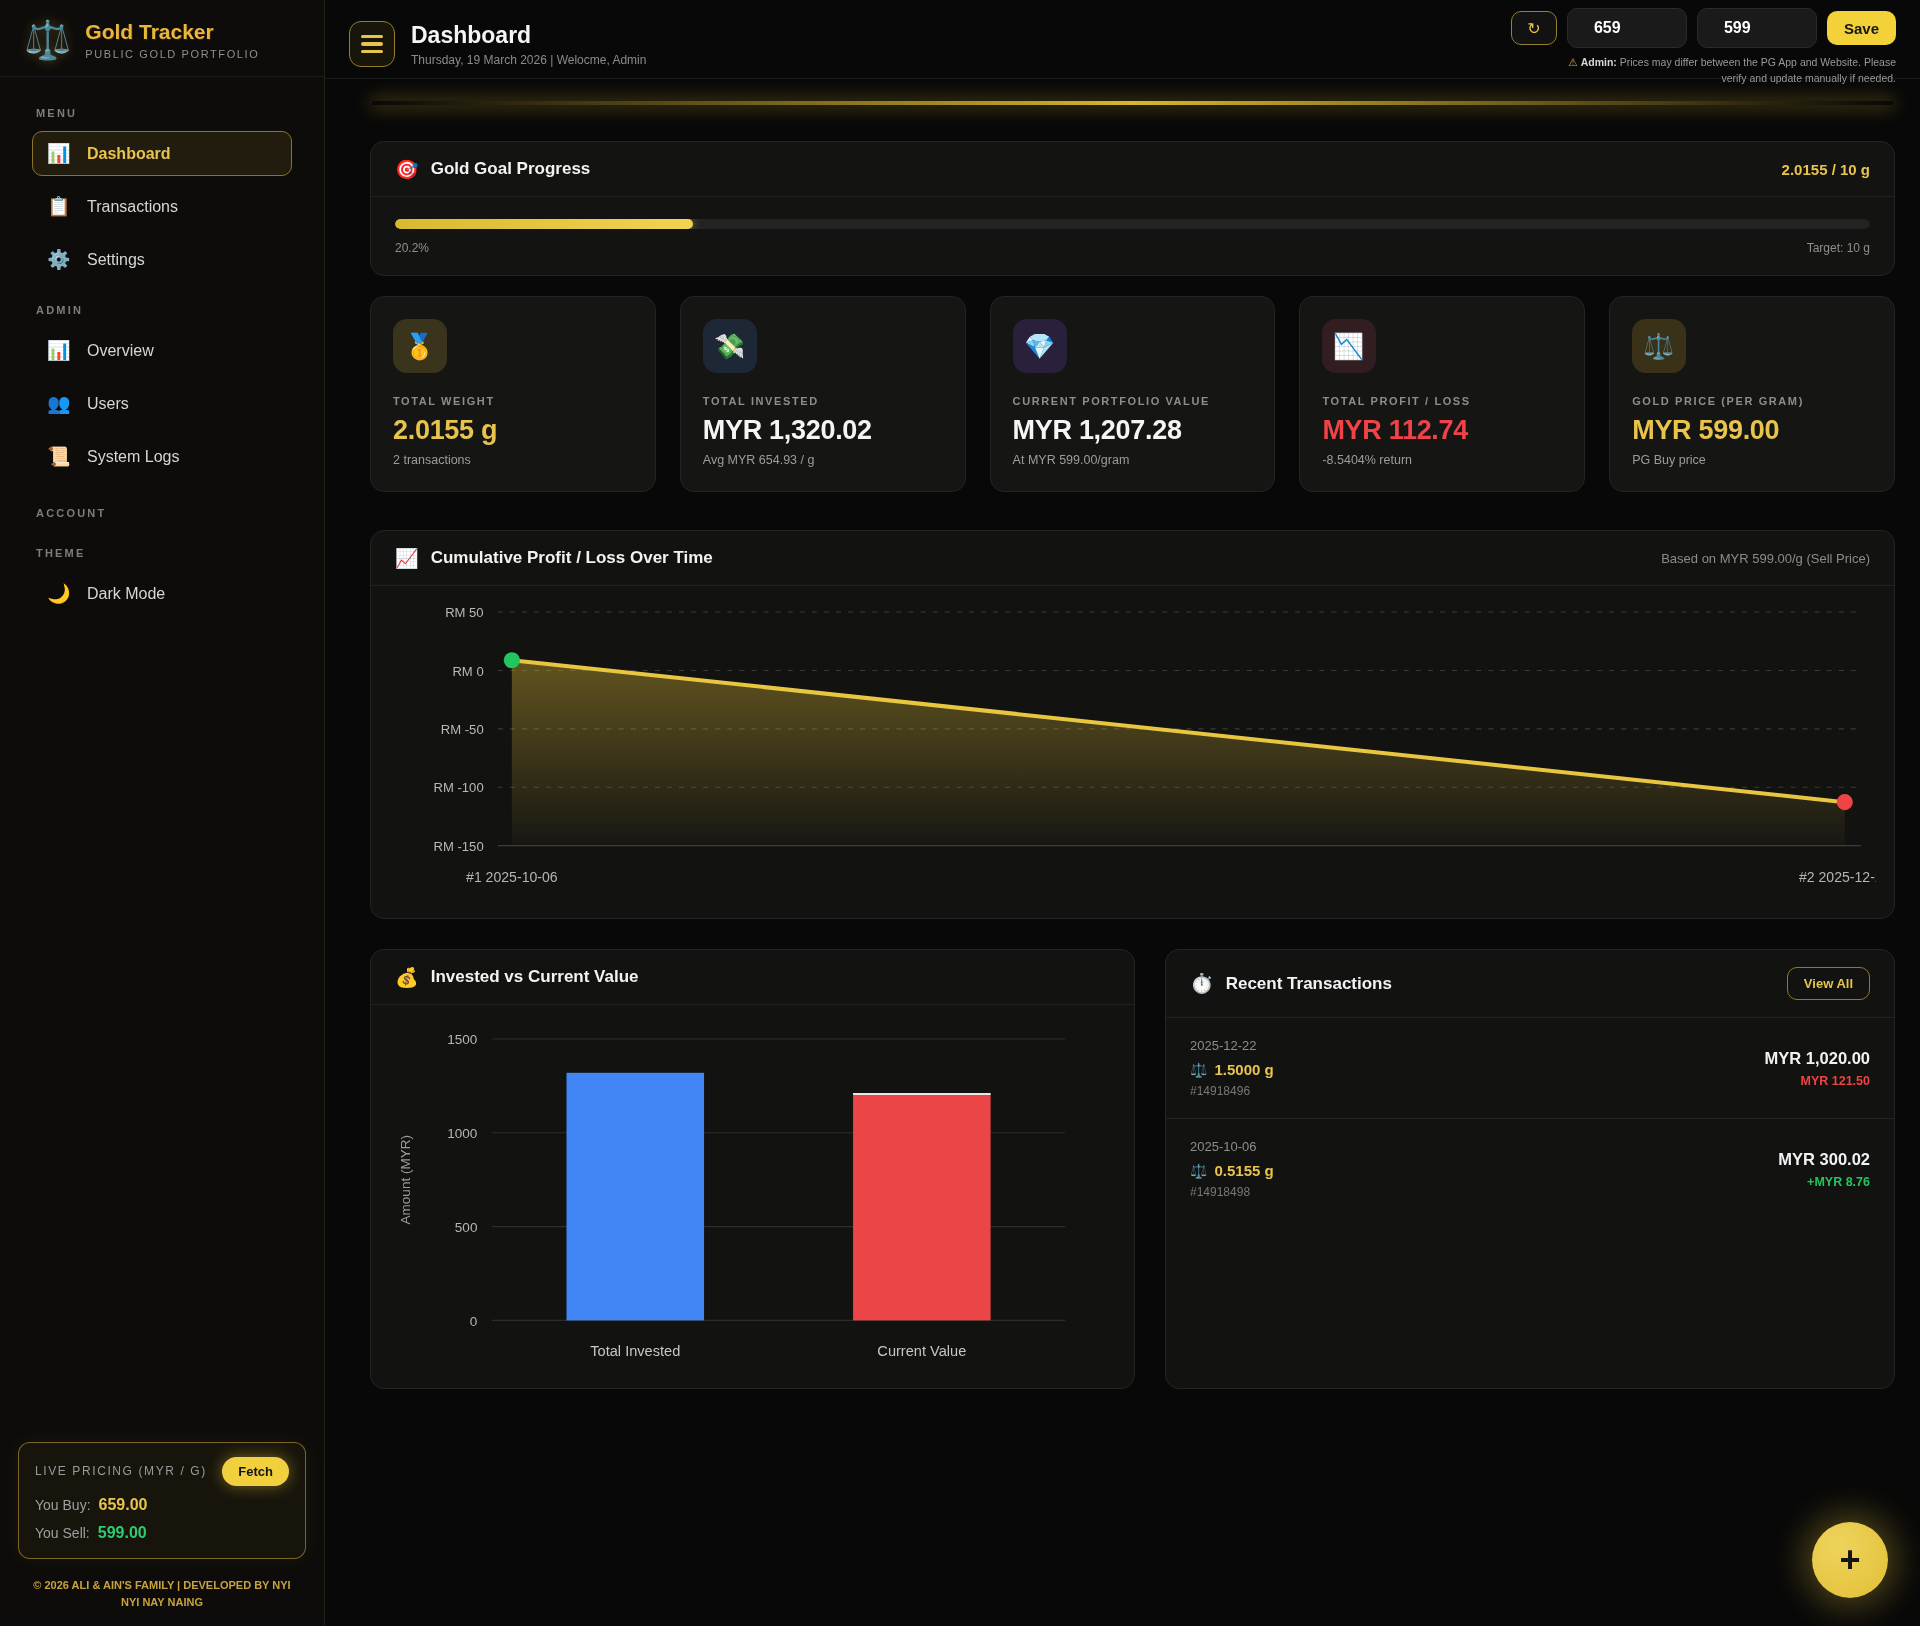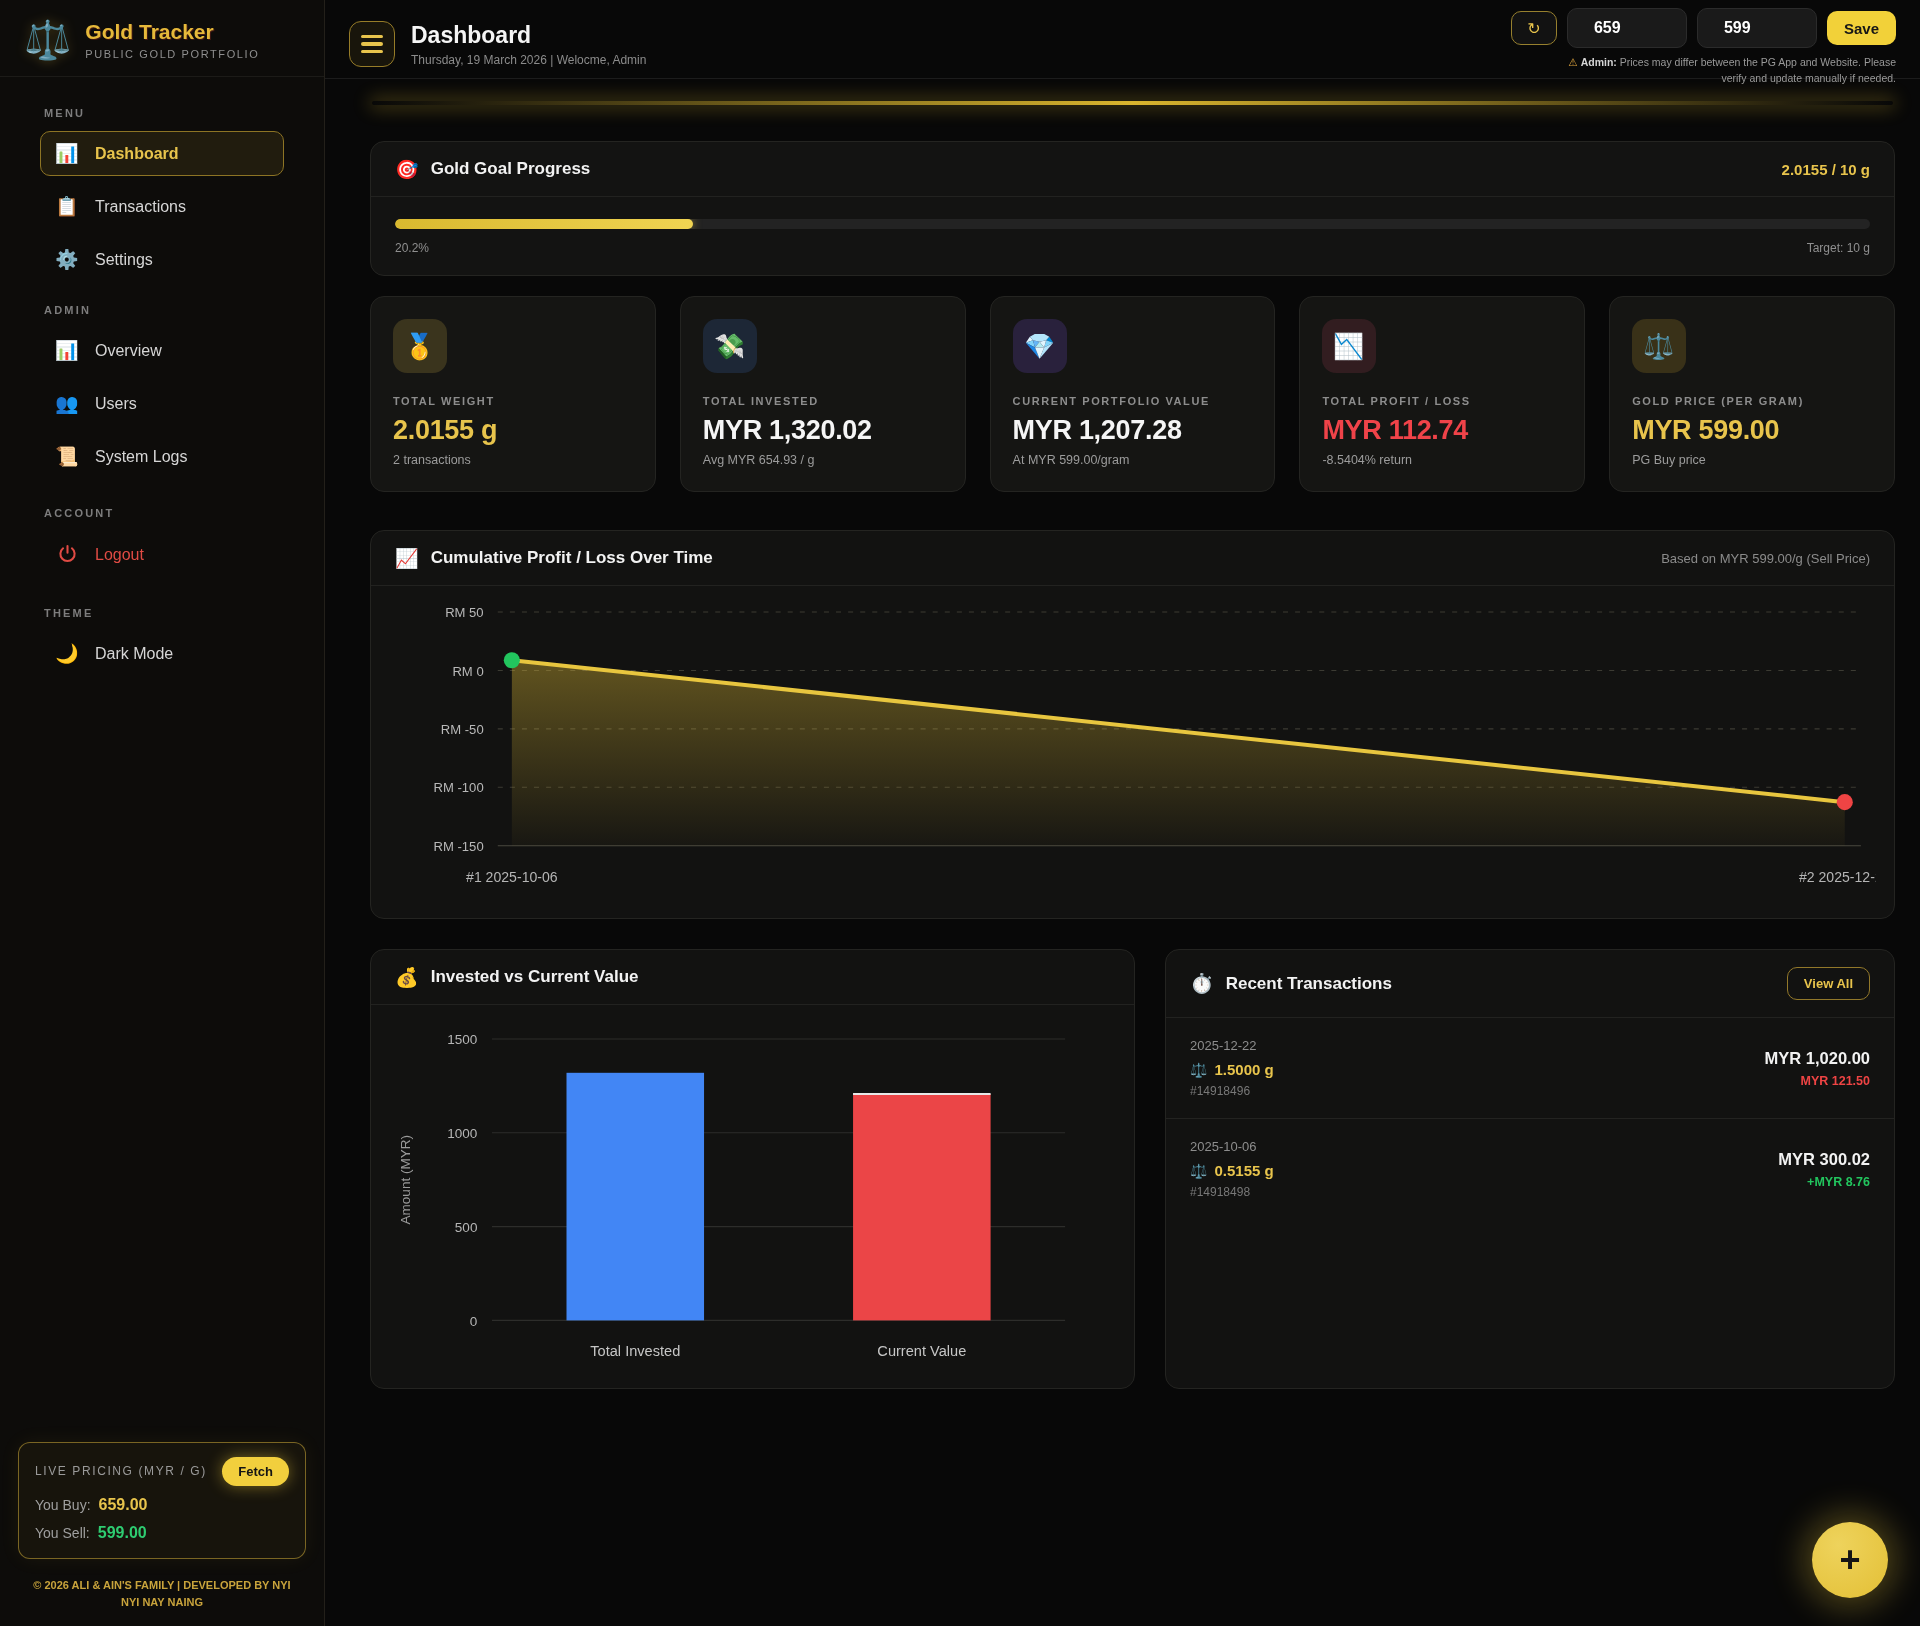--- a/index.html
+++ b/index.html
@@ -7,21 +7,21 @@
   body { background:#080808; font-family:"Liberation Sans", sans-serif; color:#ddd; display:flex; }
   svg text { font-family:"Liberation Sans", sans-serif; }
 
   
   .sidebar { width:325px; min-width:325px; background:#0d0c0a; border-right:1px solid #23201a; display:flex; flex-direction:column; height:100%; }
   .logo-row { display:flex; align-items:center; gap:14px; padding:20px 24px 16px; }
   .logo-glyph { font-size:38px; line-height:1; filter:drop-shadow(0 0 6px rgba(230,185,58,.35)); }
   .logo-title { font-size:21px; font-weight:bold; color:#e6b93a; text-shadow:1px 1px 0 rgba(130,40,30,.45); }
   .logo-sub { font-size:11px; color:#8f8f8f; letter-spacing:1.6px; margin-top:4px; }
   .side-div { border-top:1px solid #1c1b18; }
-  .nav { padding:16px 40px 0; }
+  .nav { padding:16px 32px 0; }
   .nav-label { font-size:11px; font-weight:bold; color:#7d7d7d; letter-spacing:2.2px; margin:14px 4px 12px; }
   .nav-item { display:flex; align-items:center; gap:16px; padding:12px 14px; border:1px solid transparent; border-radius:10px; margin-bottom:8px; font-size:16px; color:#d6d6d6; cursor:pointer; }
   .nav-item .nico { width:24px; text-align:center; font-size:19px; line-height:1; }
   .nav-item.active { background:rgba(212,175,55,.10); border-color:#8d7424; color:#e8c44c; font-weight:bold; }
   .nav-item.logout { color:#e04b44; }
   .side-bottom { margin-top:auto; padding:0 18px 14px; }
   .live-card { border:1px solid rgba(222,184,60,.5); background:rgba(222,184,60,.05); border-radius:12px; padding:14px 16px 16px; box-shadow:0 0 20px rgba(222,184,60,.07); }
   .lp-head { display:flex; align-items:center; justify-content:space-between; }
   .lp-title { font-size:12px; color:#9a9a9a; letter-spacing:1.6px; }
   .fetch-btn { background:#f2cf3d; border:none; border-radius:999px; padding:7px 16px; font-size:13px; font-weight:bold; color:#141414; cursor:pointer; box-shadow:0 0 16px rgba(242,207,61,.45); font-family:inherit; }
@@ -143,29 +143,20 @@
     <div class="nav-item">
       <span class="nico">👥</span>
       <span>Users</span>
     </div>
     <div class="nav-item">
       <span class="nico">📜</span>
       <span>System Logs</span>
     </div>
 
     <div class="nav-label" style="margin-top:28px;">ACCOUNT</div>
-    <div class="nav-item logout">
-      <span class="nico">
-        <svg width="19" height="19" viewBox="0 0 24 24" fill="none" stroke="#e04b44" stroke-width="2.6" stroke-linecap="round">
-          <path d="M6.4 5.4a9 9 0 1 0 11.2 0"></path>
-            <line x1="12" y1="2.5" x2="12" y2="11"></line>
-        </svg>
-      </span>
-      <span>Logout</span>
-    </div>
 
     <div class="nav-label" style="margin-top:28px;">THEME</div>
     <div class="nav-item">
       <span class="nico">🌙</span>
       <span>Dark Mode</span>
     </div>
   </nav>
 
   <div class="side-bottom">
     <div class="live-card">

